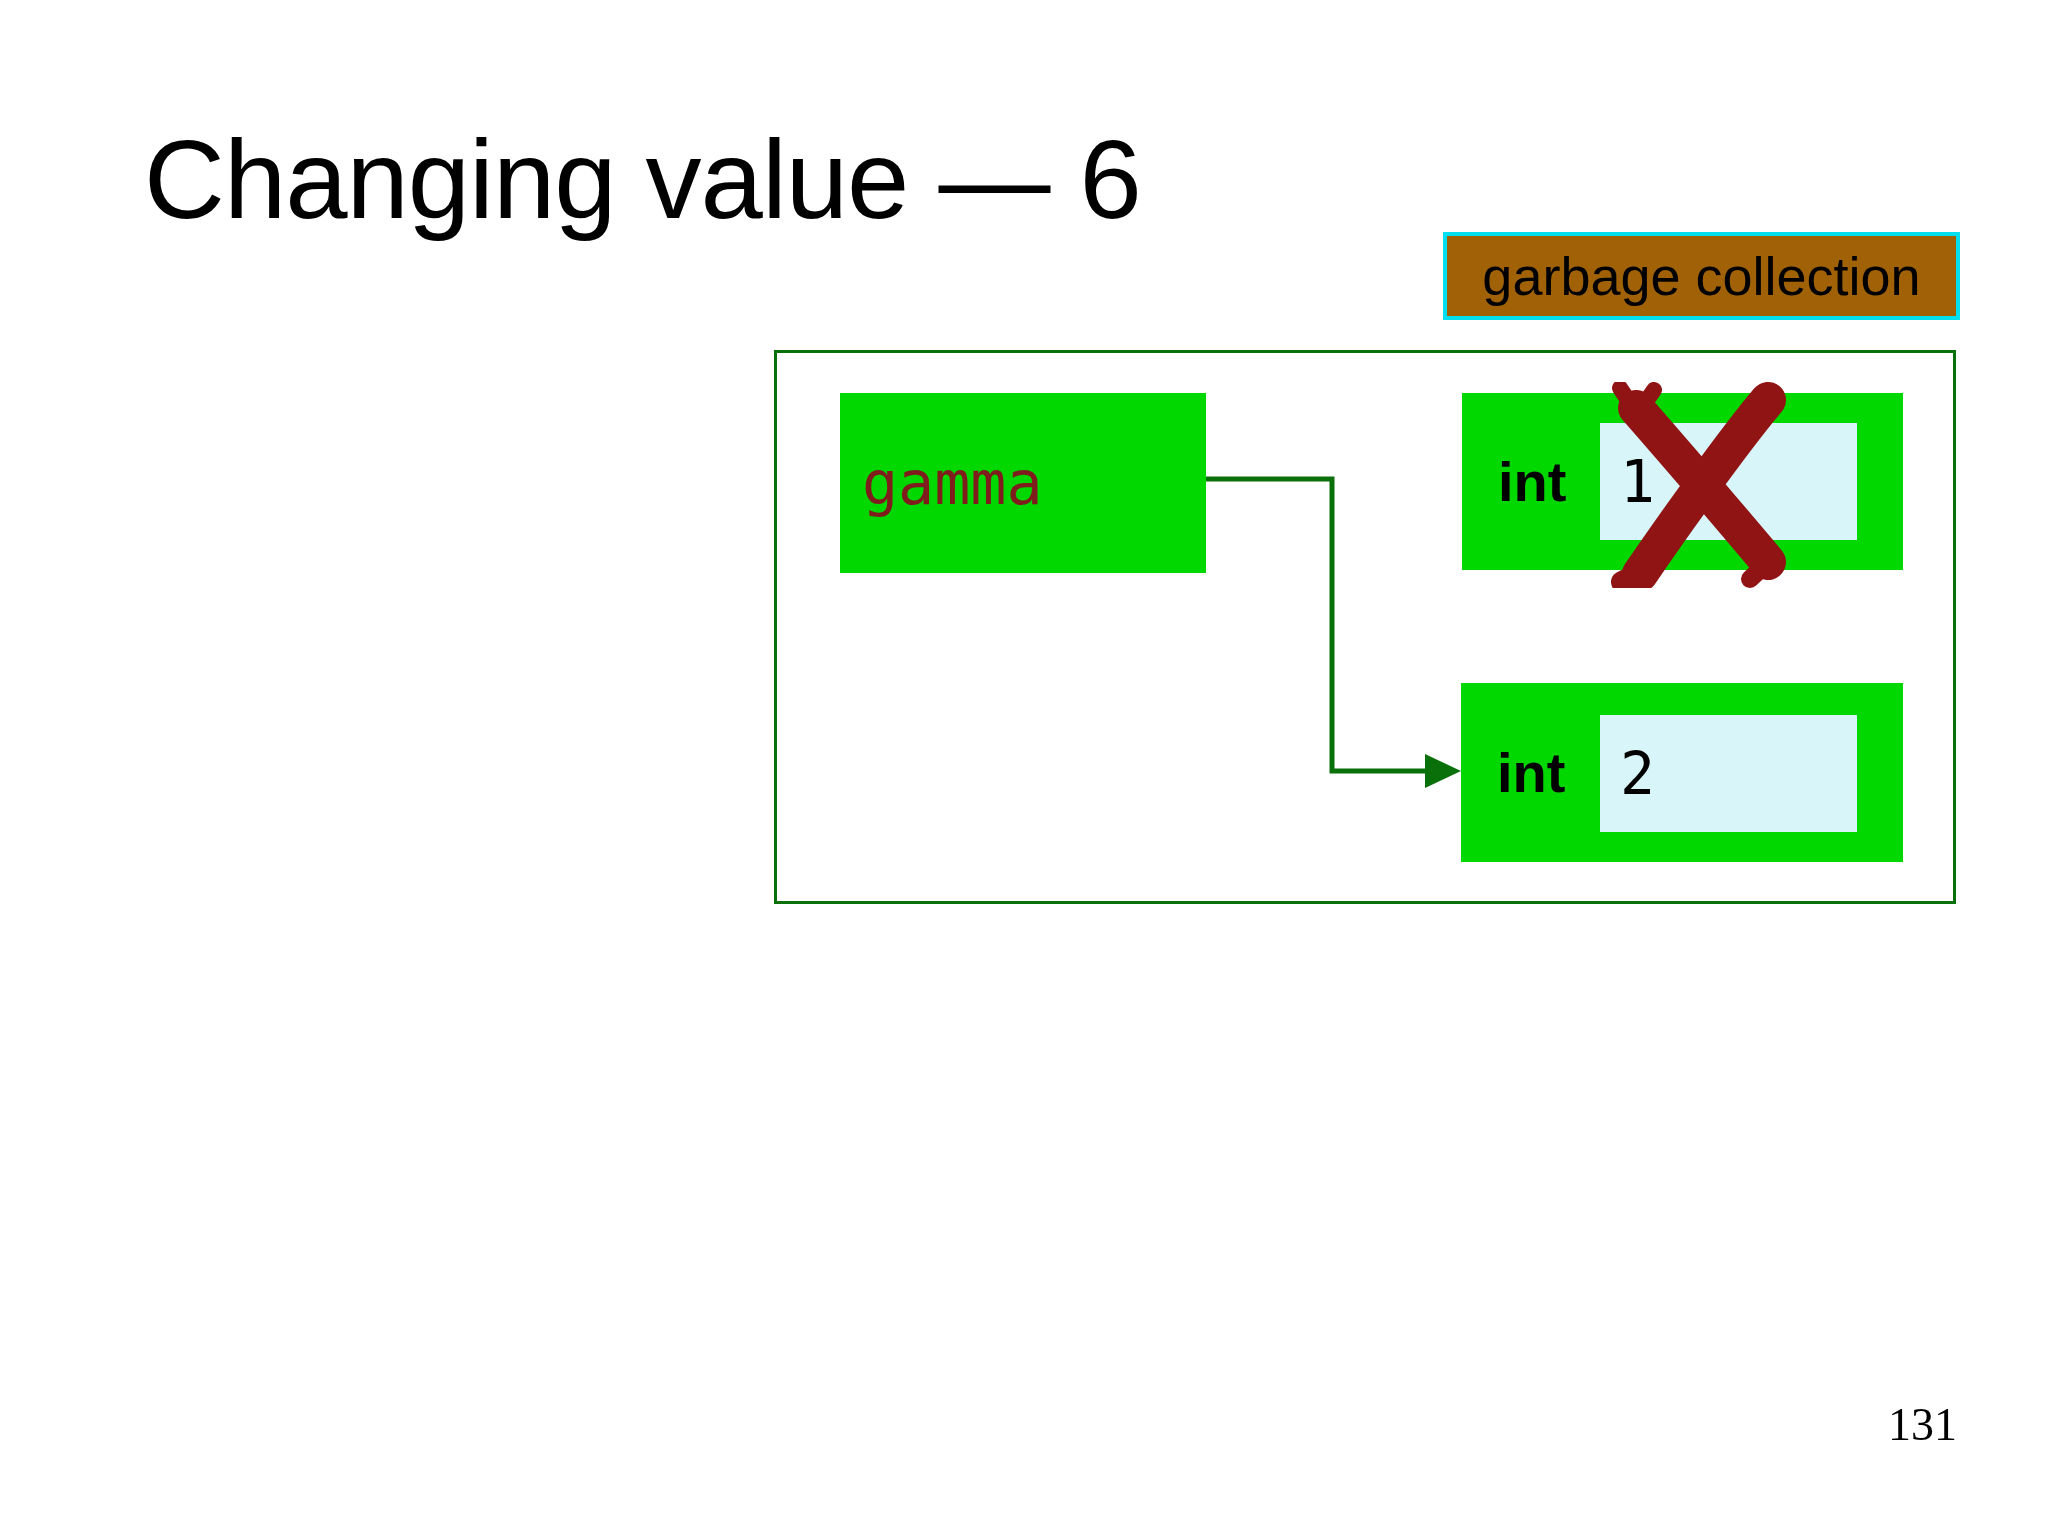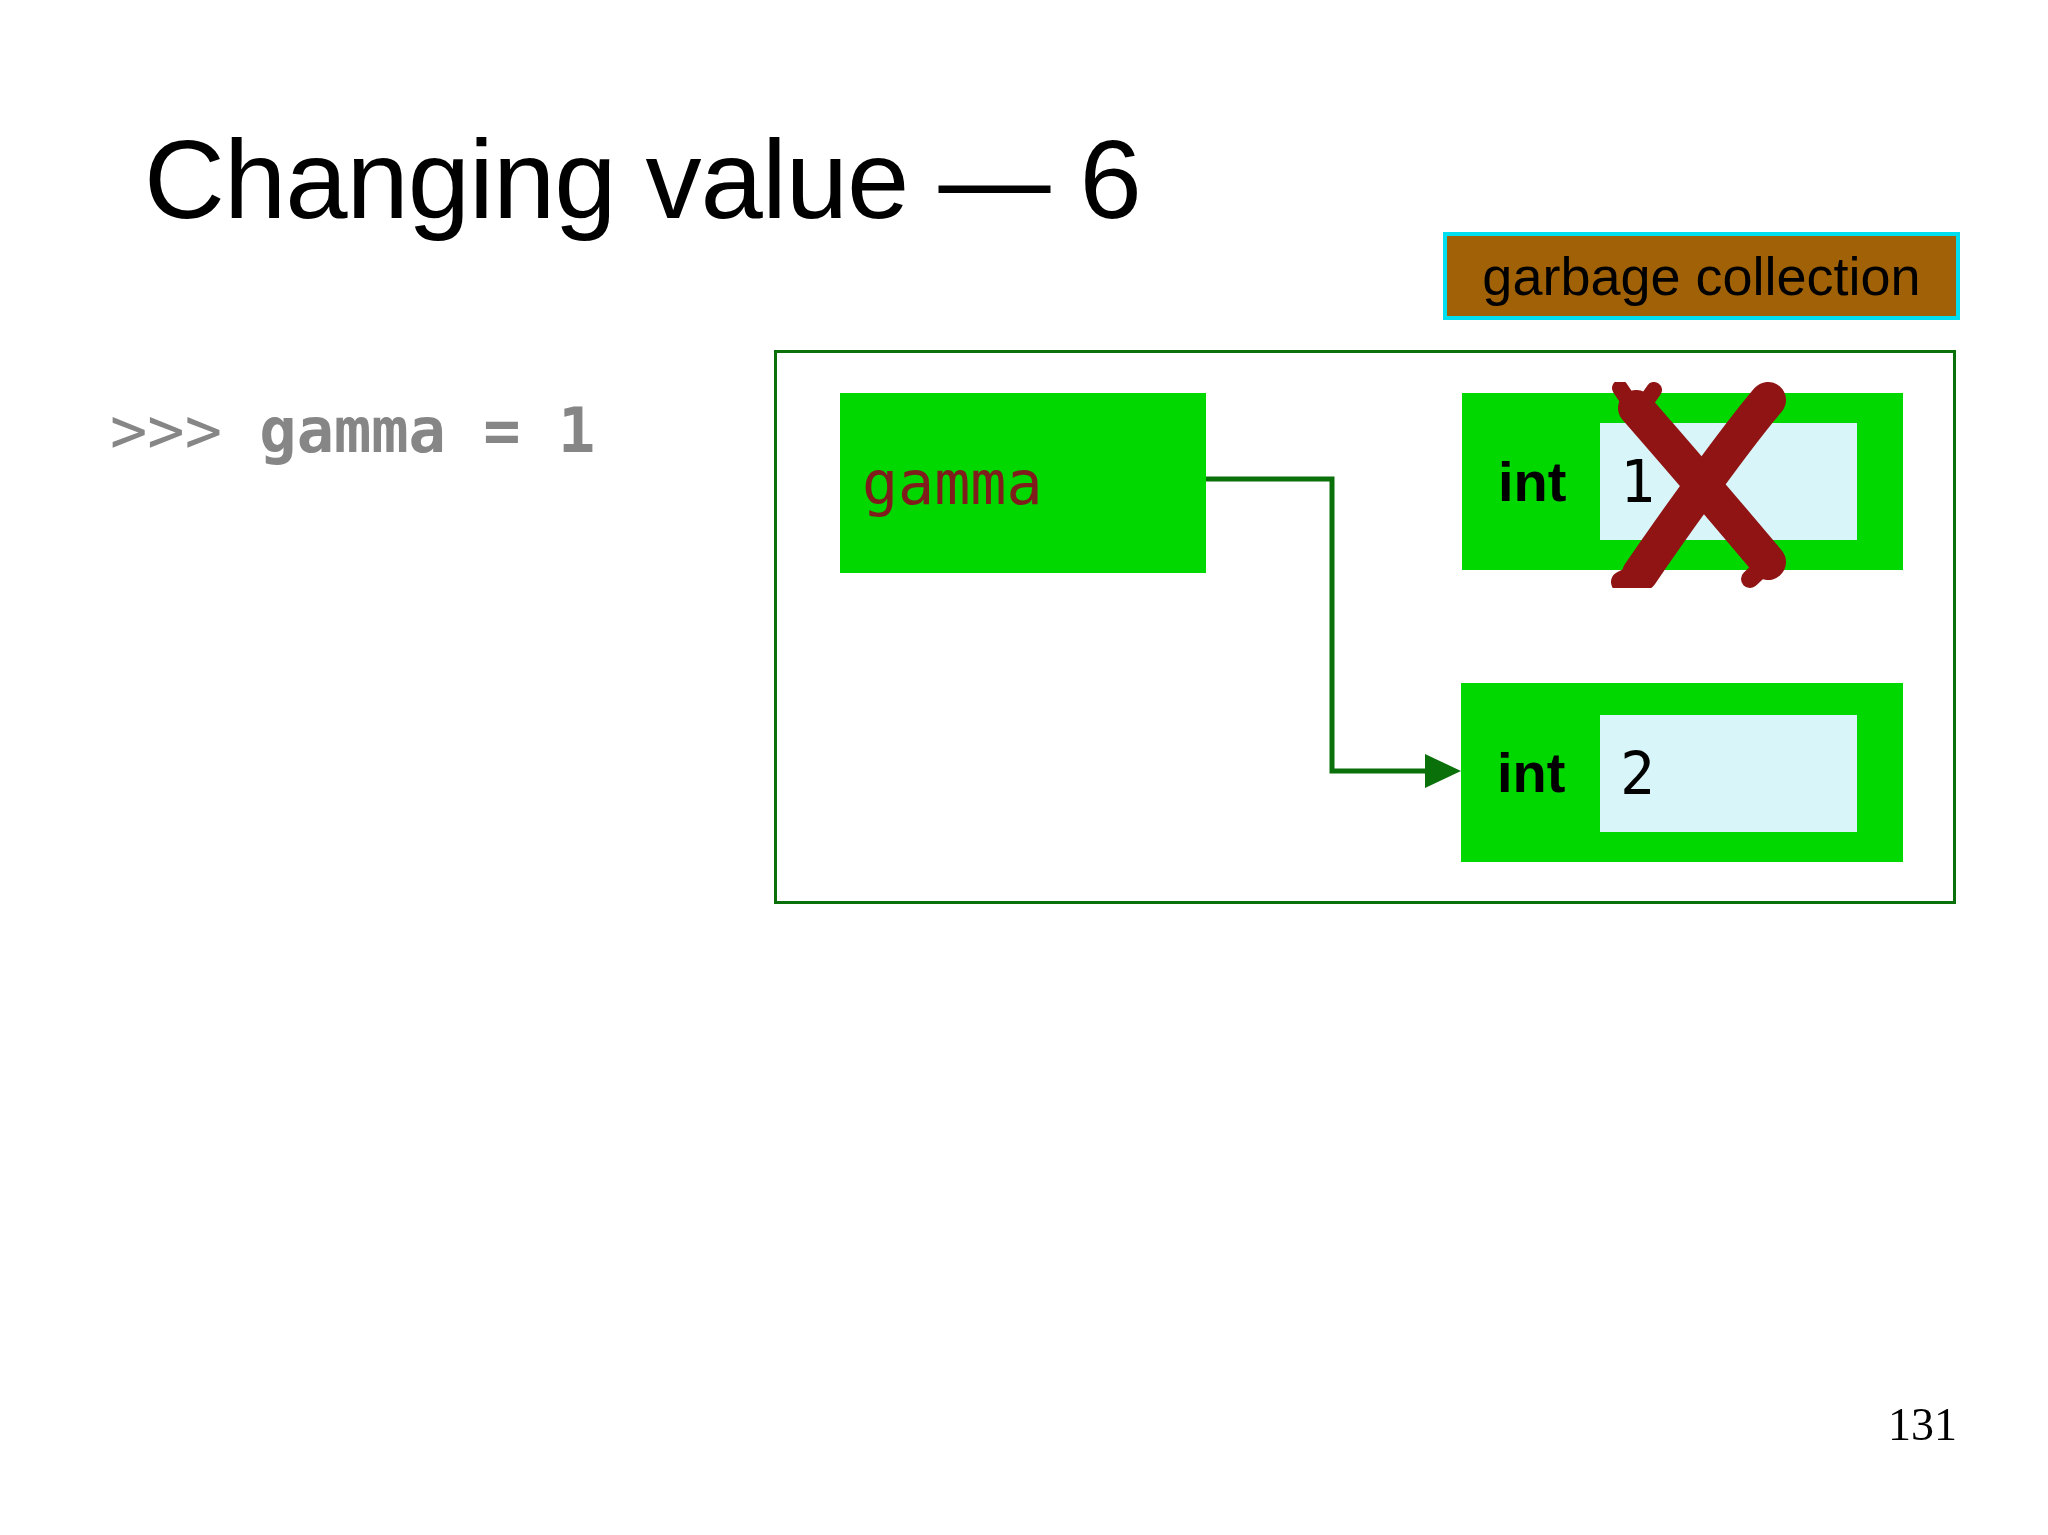--- a/index.html
+++ b/index.html
@@ -139,21 +139,20 @@
 <body>
 
 <div class="slide">
 
   <div class="title">Changing value — 6</div>
 
   <div class="gc-tag">
     <span>garbage collection</span>
   </div>
 
-  <div class="code-line code-line-1"><span class="prompt-old">&gt;&gt;&gt; </span><span class="stmt-old">gamma = 1</span></div>
 
 
   <div class="diagram-frame"></div>
 
   <svg class="connector-svg" viewBox="0 0 1182 554">
     <polyline points="432,129 558,129 558,421 654,421" fill="none" stroke="#0a700a" stroke-width="5"></polyline>
     <polygon points="651,404 687,421 651,438" fill="#0a700a" stroke="none"></polygon>
   </svg>
 
   <div class="green-box var-box">

